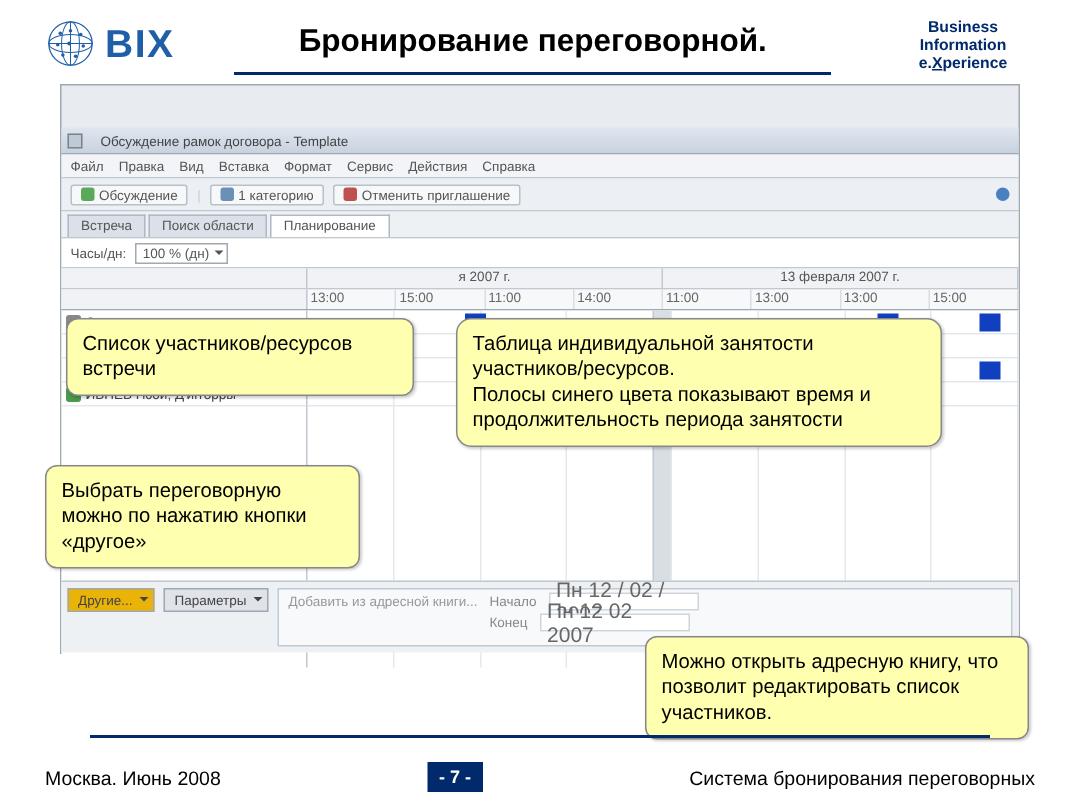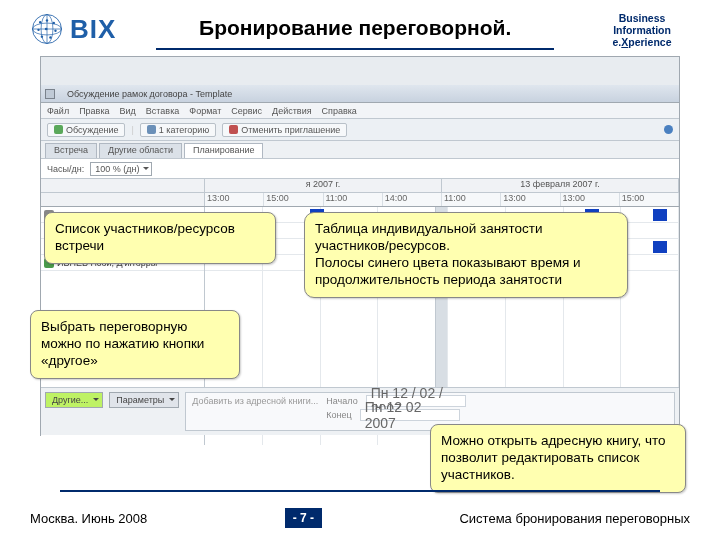--- a/index.html
+++ b/index.html
@@ -42,21 +42,21 @@
   .res-ico.red { background: #c03030; }
   .res-ico.grn { background: #4a9a4a; }
   .grid-cols { flex: 1; display: flex; position: relative; }
   .gcol { flex: 1; border-right: 1px solid #e4e8ec; }
   .gcol.maj { border-right: 1px solid #c0c8d0; }
   .gcol.wide { flex: 0 0 12px; background: #d8dee4; }
   .hbar { position: absolute; height: 12px; background: #1040c0; }
   .grid-lines { position: absolute; top: 0; left: 0; right: 0; }
   .gline { border-bottom: 1px solid #e4e8ec; height: 16px; }
   .lower { position: absolute; bottom: 0; left: 0; right: 0; height: 48px; background: #eef1f4; border-top: 1px solid #c0c8d0; display: flex; gap: 6px; padding: 4px; }
-  .drug { background: #bef264; border: 1px solid #a0a8b0; padding: 2px 14px 2px 6px; color: #444; position: relative; align-self: flex-start; }
+  .drug { background: #eab308; border: 1px solid #a0a8b0; padding: 2px 14px 2px 6px; color: #444; position: relative; align-self: flex-start; }
   .drug::after { content: ""; position: absolute; right: 3px; top: 5px; border: 3px solid transparent; border-top-color: #444; }
   .low-area { background: #f8f9fb; border: 1px solid #c0c8d0; flex: 1; display: flex; flex-direction: column; gap: 2px; padding: 2px; color: #888; }
   .low-row { display: flex; gap: 8px; align-items: center; }
   .low-lbl { width: 130px; text-align: right; color: #999; }
   .low-fld { background: #fff; border: 1px solid #cdd4dc; width: 100px; height: 12px; display: flex; align-items: center; padding: 0 4px; color: #666; font-size: 14px; }
 
   .callout { position: absolute; background: #ffffb0; border: 1px solid #888; border-radius: 8px; padding: 8px 10px; font-size: 13.5px; color: #000; line-height: 1.25; box-shadow: 1px 1px 2px rgba(0,0,0,.2); }
   .c1 { left: 44px; top: 212px; width: 232px; }
   .c2 { left: 304px; top: 212px; width: 324px; border-radius: 10px; }
   .c3 { left: 30px; top: 310px; width: 210px; }
@@ -127,21 +127,21 @@
         </div>
       <div class="tb-btn">
           <span class="ico r"></span>
           <span>Отменить приглашение</span>
         </div>
       <span style="flex:1"></span>
       <span class="ico" style="background:#4a80c0;border-radius:50%"></span>
     </div>
     <div class="tabs">
       <div class="tab">Встреча</div>
-      <div class="tab">Другие области</div>
+      <div class="tab">Поиск области</div>
       <div class="tab active">Планирование</div>
     </div>
     <div class="ctrls">
       <span>Часы/дн:</span>
       <div class="dd">
           <span>100 % (дн)</span>
         </div>
     </div>
     <div class="date-hdr">
       <div class="left-col"></div>

